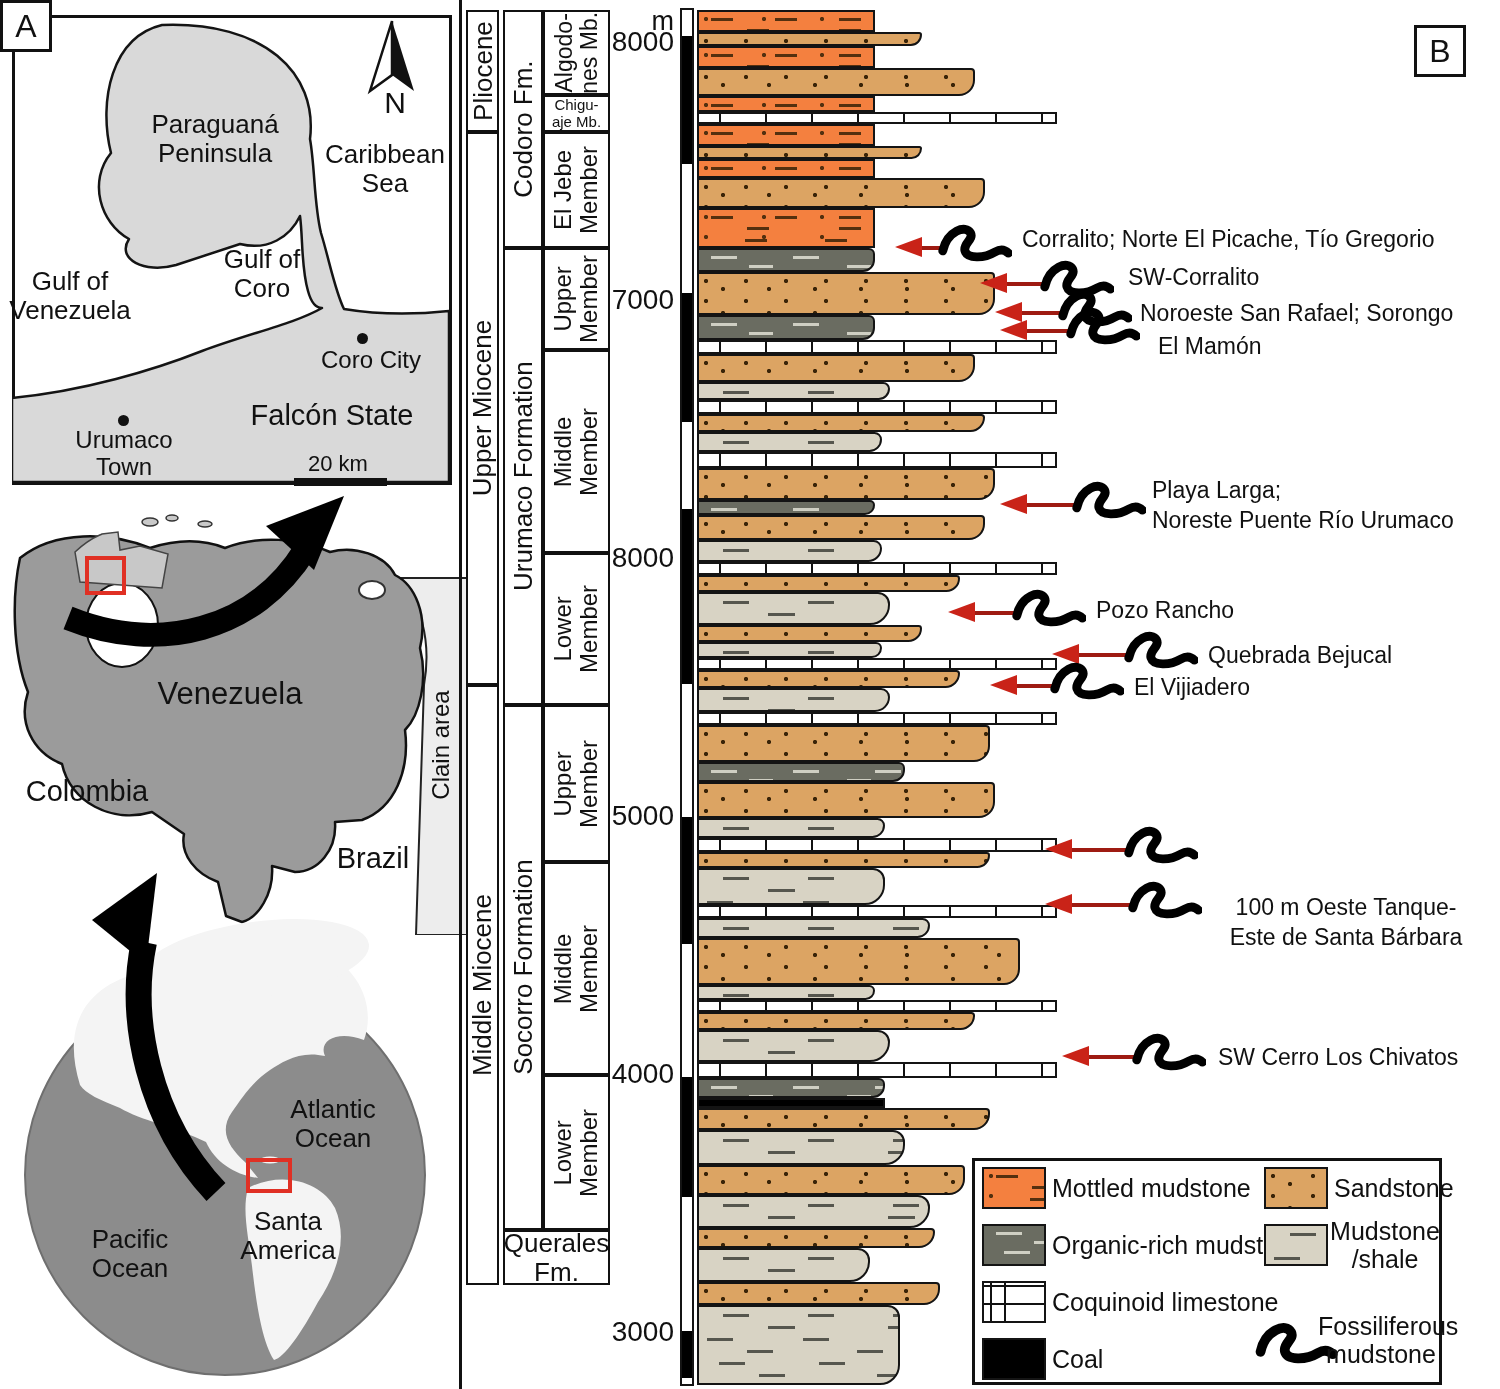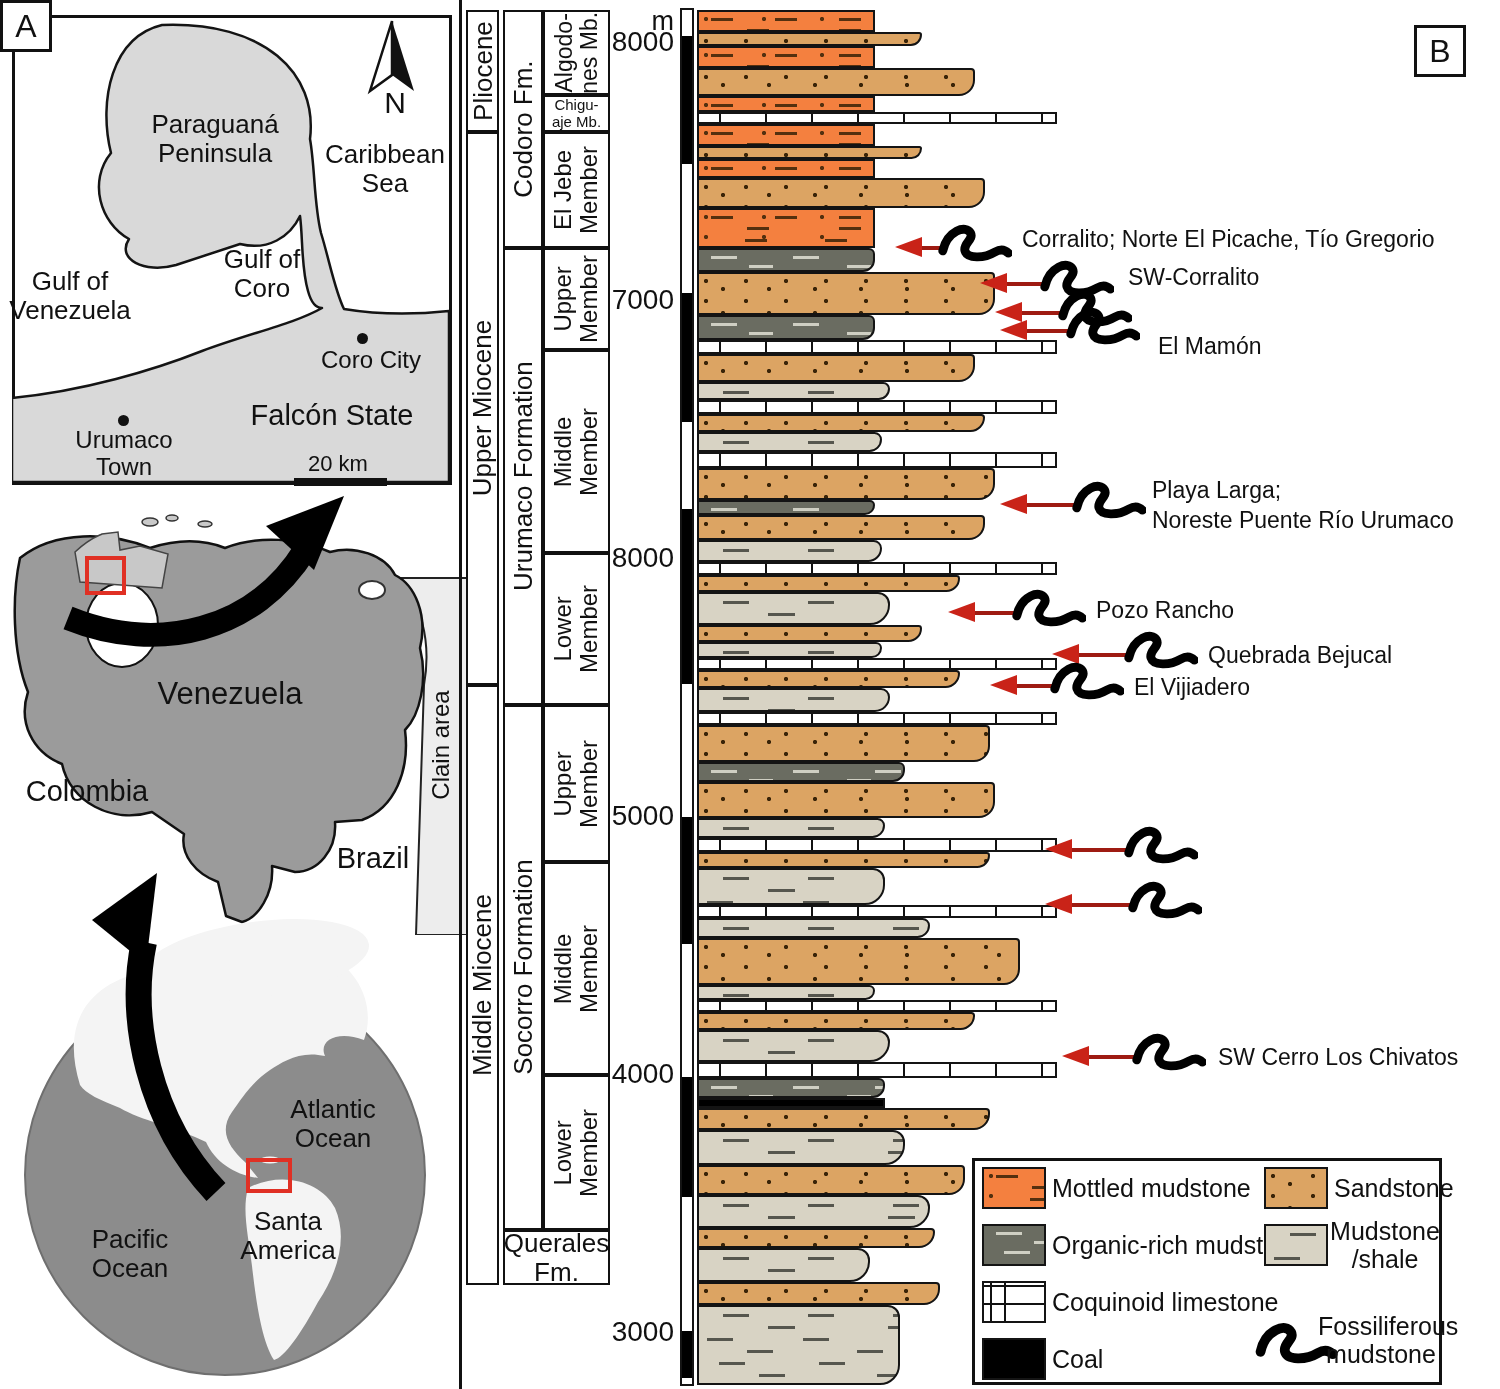--- a/index.html
+++ b/index.html
@@ -288,20 +288,21 @@
       </svg>
     </div>
     <div class="loclbl" style="left: 1128px; top: 262px;">SW-Corralito</div>
     <div class="aline" style="left: 1017px; top: 311px; width: 45px;"></div>
     <div class="ahead" style="left: 995px; top: 302px;"></div>
     <div class="sqwrap" style="left: 1058px; top: 287px; width: 74px; height: 40px;">
       <svg width="74" height="40" viewBox="0 0 64 36">
         <path d="M3 26 C7 8 24 2 28 10 C31 16 21 19 23 26 C25 33 40 33 50 27 C55 24 59 25 62 28" fill="none" stroke="#000" stroke-width="8" stroke-linecap="round"></path>
       </svg>
     </div>
+    <div class="loclbl" style="left: 1140px; top: 298px;">Noroeste San Rafael; Sorongo</div>
     <div class="aline" style="left: 1022px; top: 329px; width: 46px;"></div>
     <div class="ahead" style="left: 1000px; top: 320px;"></div>
     <div class="sqwrap" style="left: 1066px; top: 305px; width: 74px; height: 40px;">
       <svg width="74" height="40" viewBox="0 0 64 36">
         <path d="M3 26 C7 8 24 2 28 10 C31 16 21 19 23 26 C25 33 40 33 50 27 C55 24 59 25 62 28" fill="none" stroke="#000" stroke-width="8" stroke-linecap="round"></path>
       </svg>
     </div>
     <div class="loclbl" style="left: 1158px; top: 331px;">El Mamón</div>
     <div class="aline" style="left: 1022px; top: 503px; width: 52px;"></div>
     <div class="ahead" style="left: 1000px; top: 494px;"></div>
@@ -343,20 +344,22 @@
         <path d="M3 26 C7 8 24 2 28 10 C31 16 21 19 23 26 C25 33 40 33 50 27 C55 24 59 25 62 28" fill="none" stroke="#000" stroke-width="8" stroke-linecap="round"></path>
       </svg>
     </div>
     <div class="aline" style="left: 1067px; top: 903px; width: 63px;"></div>
     <div class="ahead" style="left: 1045px; top: 894px;"></div>
     <div class="sqwrap" style="left: 1128px; top: 879px; width: 74px; height: 40px;">
       <svg width="74" height="40" viewBox="0 0 64 36">
         <path d="M3 26 C7 8 24 2 28 10 C31 16 21 19 23 26 C25 33 40 33 50 27 C55 24 59 25 62 28" fill="none" stroke="#000" stroke-width="8" stroke-linecap="round"></path>
       </svg>
     </div>
+    <div class="loclbl" style="left: 1196px; top: 892px; width: 300px; text-align: center;">100 m Oeste Tanque-
+Este de Santa Bárbara</div>
     <div class="aline" style="left: 1084px; top: 1055px; width: 50px;"></div>
     <div class="ahead" style="left: 1062px; top: 1046px;"></div>
     <div class="sqwrap" style="left: 1132px; top: 1031px; width: 74px; height: 40px;">
       <svg width="74" height="40" viewBox="0 0 64 36">
         <path d="M3 26 C7 8 24 2 28 10 C31 16 21 19 23 26 C25 33 40 33 50 27 C55 24 59 25 62 28" fill="none" stroke="#000" stroke-width="8" stroke-linecap="round"></path>
       </svg>
     </div>
     <div class="loclbl" style="left: 1218px; top: 1042px;">SW Cerro Los Chivatos</div>
     <div class="layer sw mot" style="left: 982px; top: 1167px; width: 64px; height: 42px;"></div>
     <div class="leglbl" style="left: 1052px; top: 1174px;">Mottled mudstone</div>

